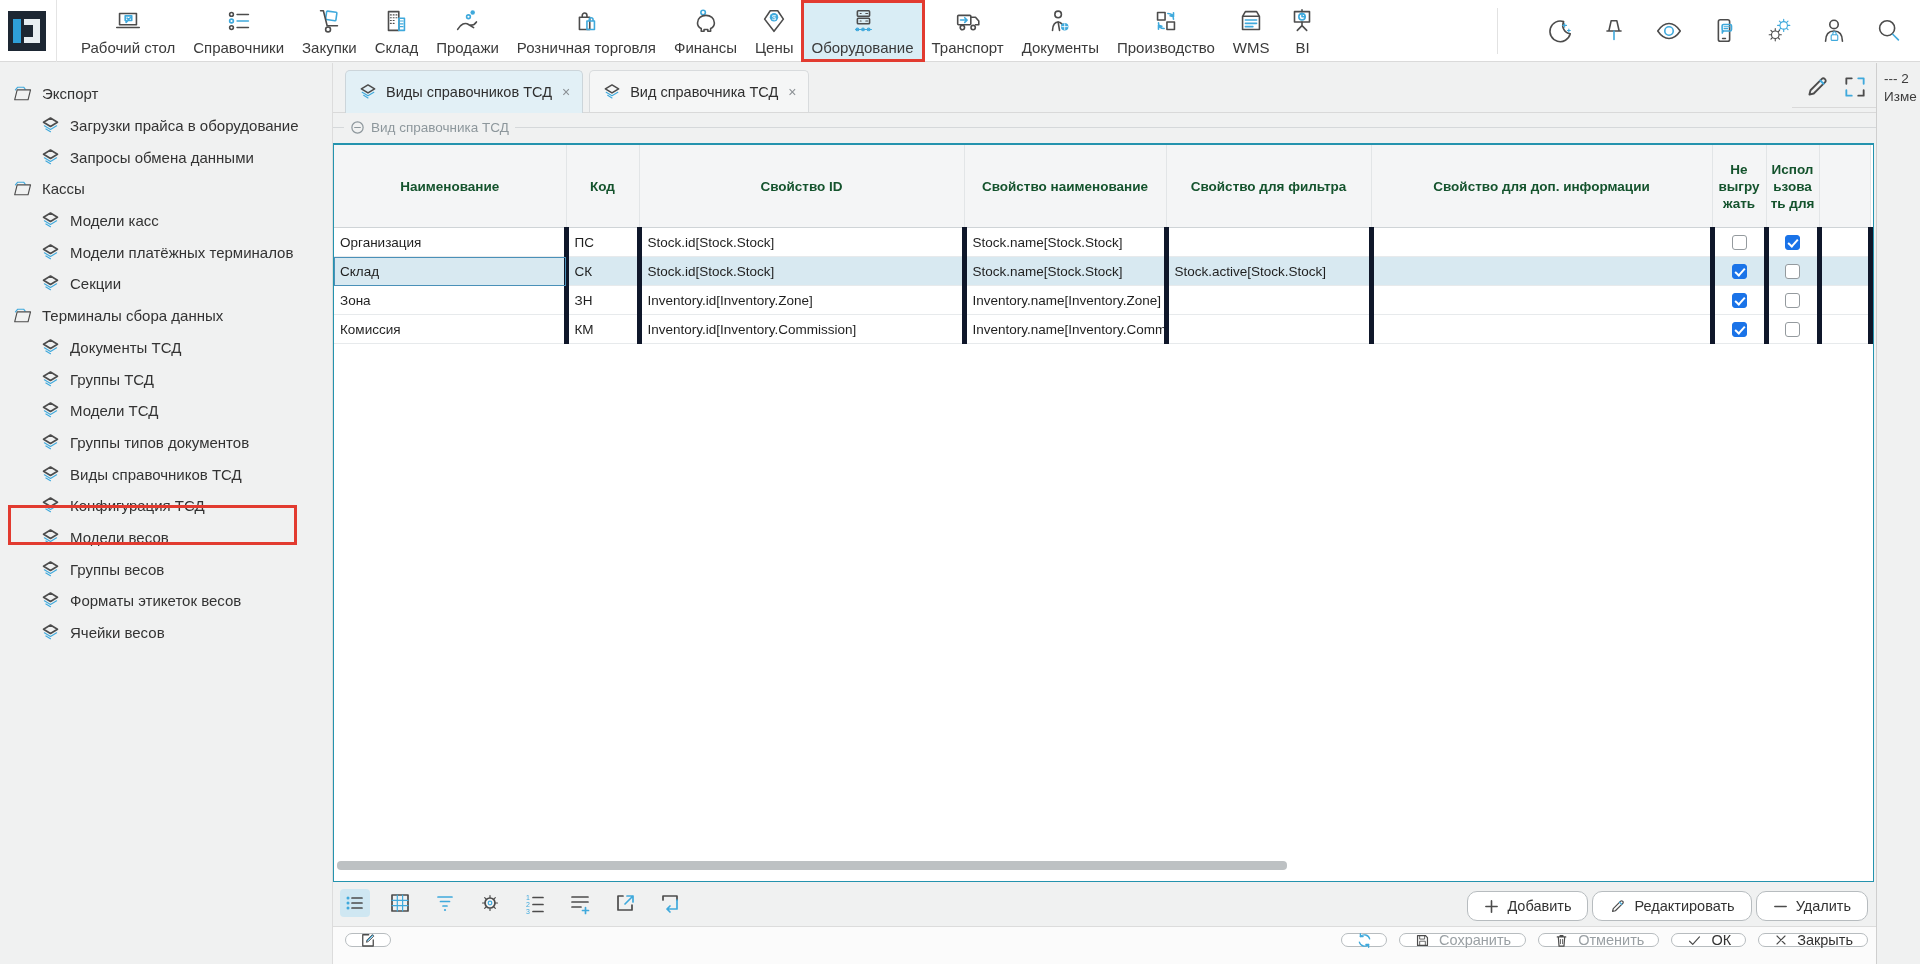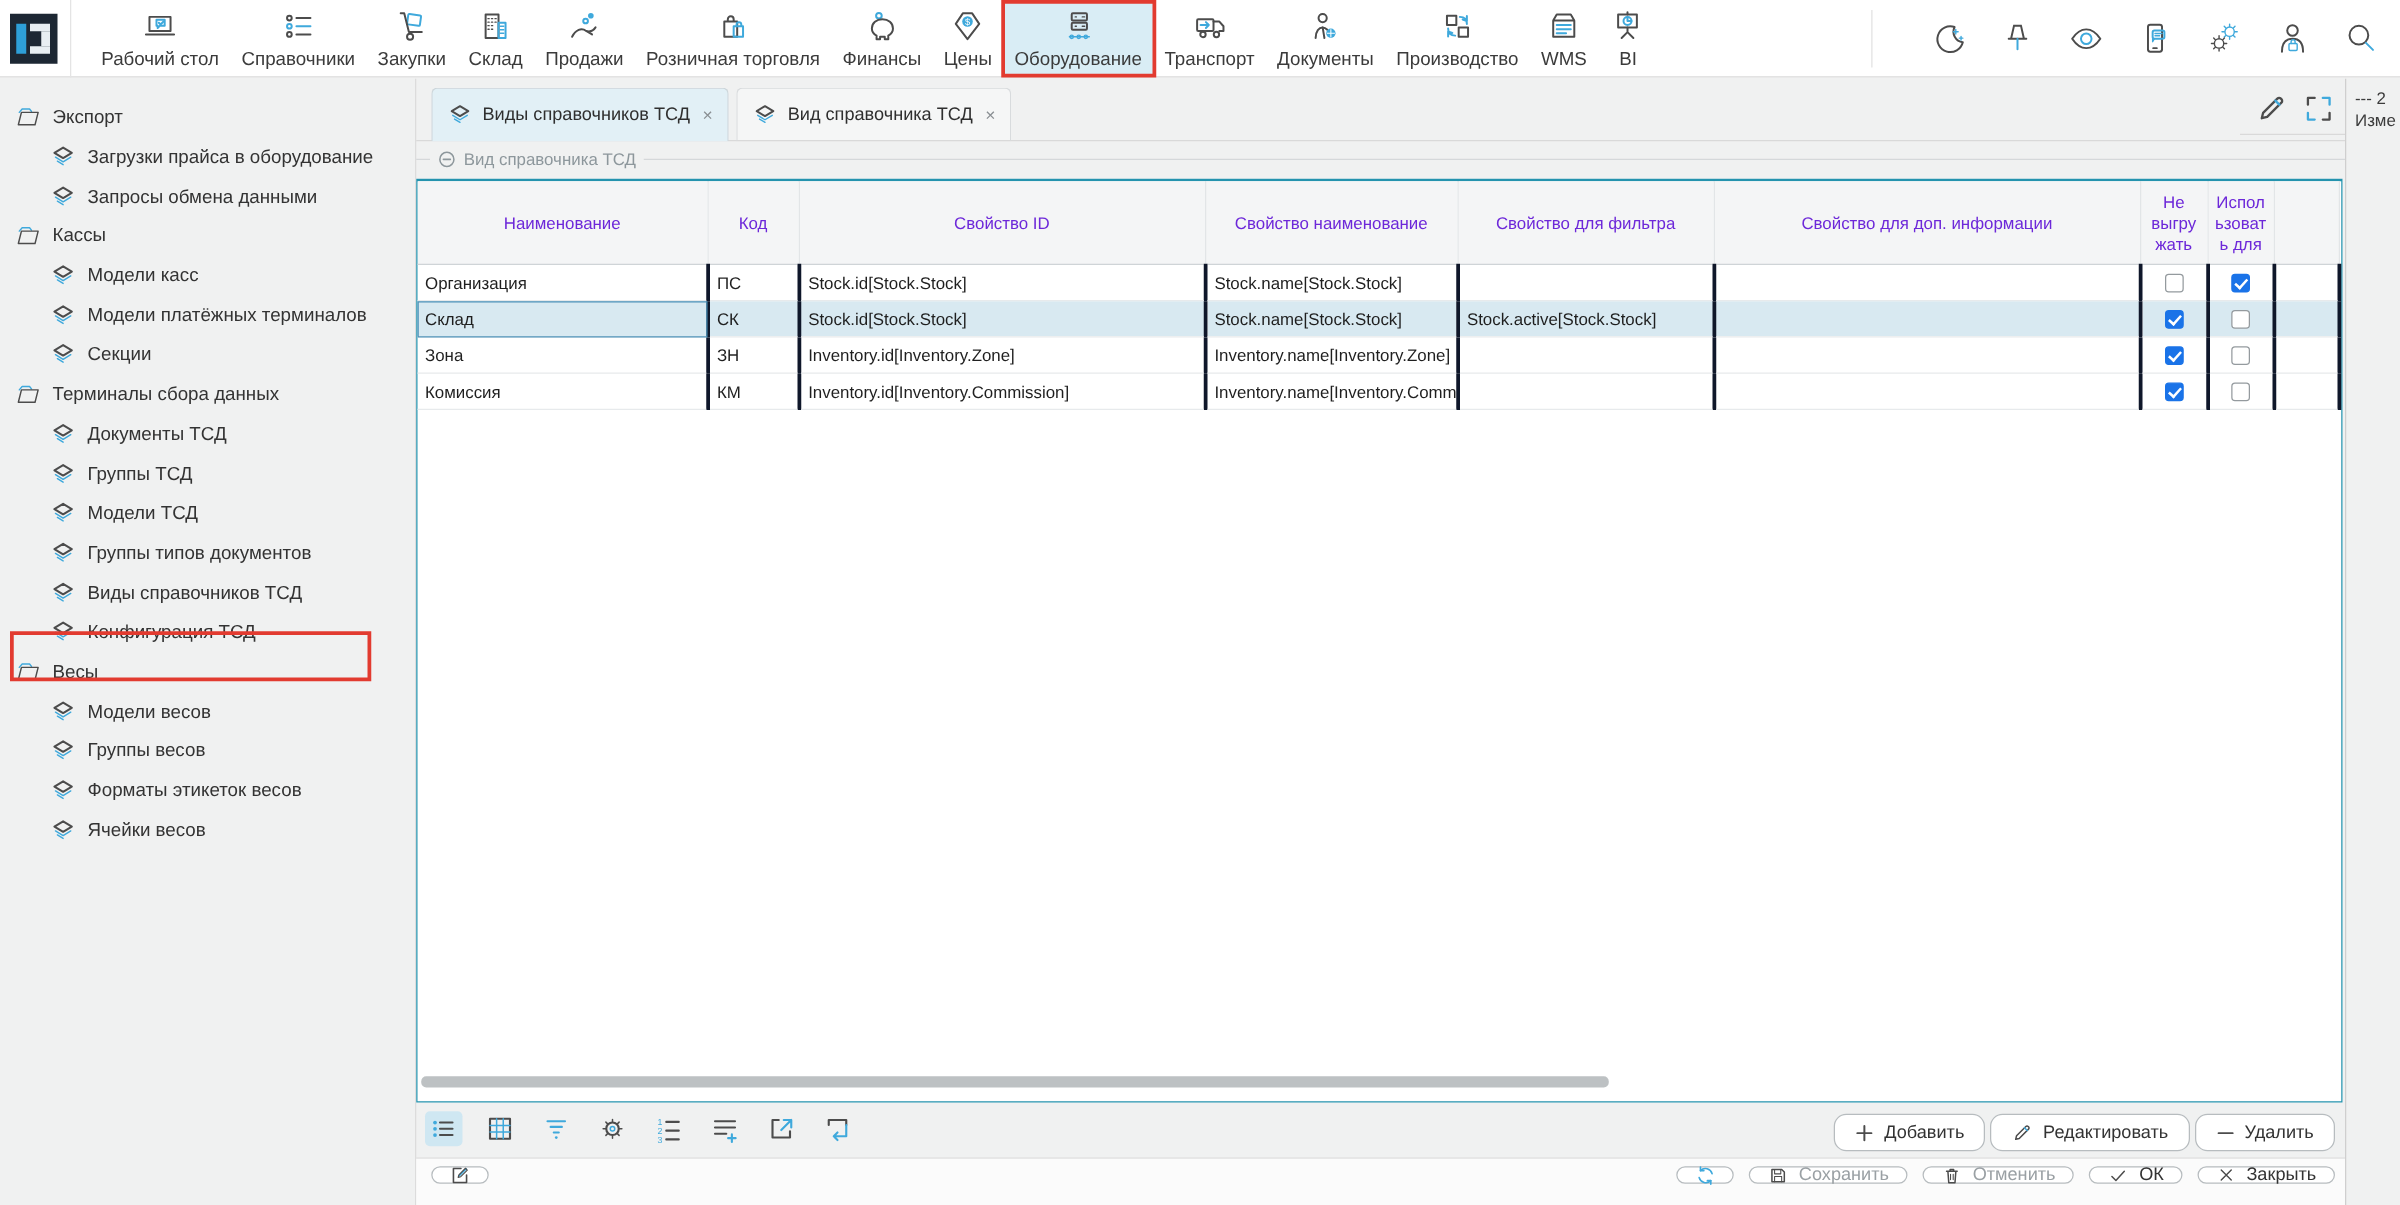--- a/index.html
+++ b/index.html
@@ -44,23 +44,23 @@
   .edgesep{position:absolute;left:1876px;top:63px;bottom:0;width:1px;background:#cfcfcf}
   .edgetext{position:absolute;left:1884px;top:70px;font-size:13.5px;color:#3c3c3c;line-height:18px;white-space:nowrap}
   
   .legendline{position:absolute;top:127px;left:333px;width:1543px;height:1px;background:#d5d8da;z-index:1}
   .legend{position:absolute;top:120px;left:344px;display:flex;gap:6px;align-items:center;color:#8d979c;
           font-size:13.5px;background:#f0f1f1;padding:0 6px;z-index:2}
   
   .grid{position:absolute;left:333px;top:143px;width:1541px;height:739px;background:#fff;
         border:1px solid #2493ae;border-top-width:2px;box-sizing:border-box}
   table{border-collapse:collapse;width:100%;table-layout:fixed}
-  th{background:#f4f5f6;border-right:1px solid #e2e5e7;border-bottom:1px solid #cfd4d7;font-weight:400;
-     font-size:13.5px;color:#6d28d9;height:66px;padding:0 4px;overflow:hidden;overflow-wrap:anywhere;line-height:17px}
-  td{border-right:3px solid #0f172a;border-bottom:1px solid #e7eaec;font-size:13.5px;color:#1f1f1f;
+  th{background:#f4f5f6;border-right:1px solid #e2e5e7;border-bottom:1px solid #cfd4d7;font-weight:700;
+     font-size:13.5px;color:#14532d;height:82px;padding:0 4px;overflow:hidden;overflow-wrap:anywhere;line-height:17px}
+  td{border-right:5px solid #0f172a;border-bottom:1px solid #e7eaec;font-size:13.5px;color:#1f1f1f;
      height:28px;padding:0 6px;white-space:nowrap;overflow:hidden}
   tr.selected td{background:#d8e9f1}
   td.focus{outline:1px solid #4a90b8;outline-offset:-1px}
   td.center{text-align:center;padding:0}
   .cb{width:15px;height:15px;border:1.6px solid #949a9e;border-radius:3px;background:#fff;display:inline-block;
       position:relative;box-sizing:border-box;vertical-align:middle}
   .cb.checked{background:#1a73e8;border-color:#1a73e8}
   .cb.checked::after{content:"";position:absolute;left:4px;top:1px;width:4px;height:8px;border:solid #fff;
       border-width:0 2px 2px 0;transform:rotate(42deg)}
   .hscroll{position:absolute;left:3px;bottom:11px;width:950px;height:9px;border-radius:4px;background:#bdc1c3}
@@ -434,29 +434,20 @@
     </div>
   <div class="tree-item">
       <span>
         <svg viewBox="0 0 22 22" width="21" height="21">
           <path class="s" d="M11 3.2 18.3 7.6 11 12 3.7 7.6z"></path>
           <path class="sb thin" d="M4.6 11.3 11 15.2l6.4-3.9"></path>
           <path class="sb thin" d="M6.2 14.6 11 17.5"></path>
         </svg>
       </span>
       <span>Конфигурация ТСД</span>
-    </div>
-  <div class="tree-item folder">
-      <span>
-        <svg viewBox="0 0 22 22" width="21" height="21">
-          <path class="sb thin" d="M3.6 7.2 6 4.4h6.2l1.6 2"></path>
-          <path class="s thin" d="M2.8 17.6 5.4 7.2h14l-2.6 10.4z"></path>
-        </svg>
-      </span>
-      <span>Весы</span>
     </div>
   <div class="tree-item">
       <span>
         <svg viewBox="0 0 22 22" width="21" height="21">
           <path class="s" d="M11 3.2 18.3 7.6 11 12 3.7 7.6z"></path>
           <path class="sb thin" d="M4.6 11.3 11 15.2l6.4-3.9"></path>
           <path class="sb thin" d="M6.2 14.6 11 17.5"></path>
         </svg>
       </span>
       <span>Модели весов</span>

